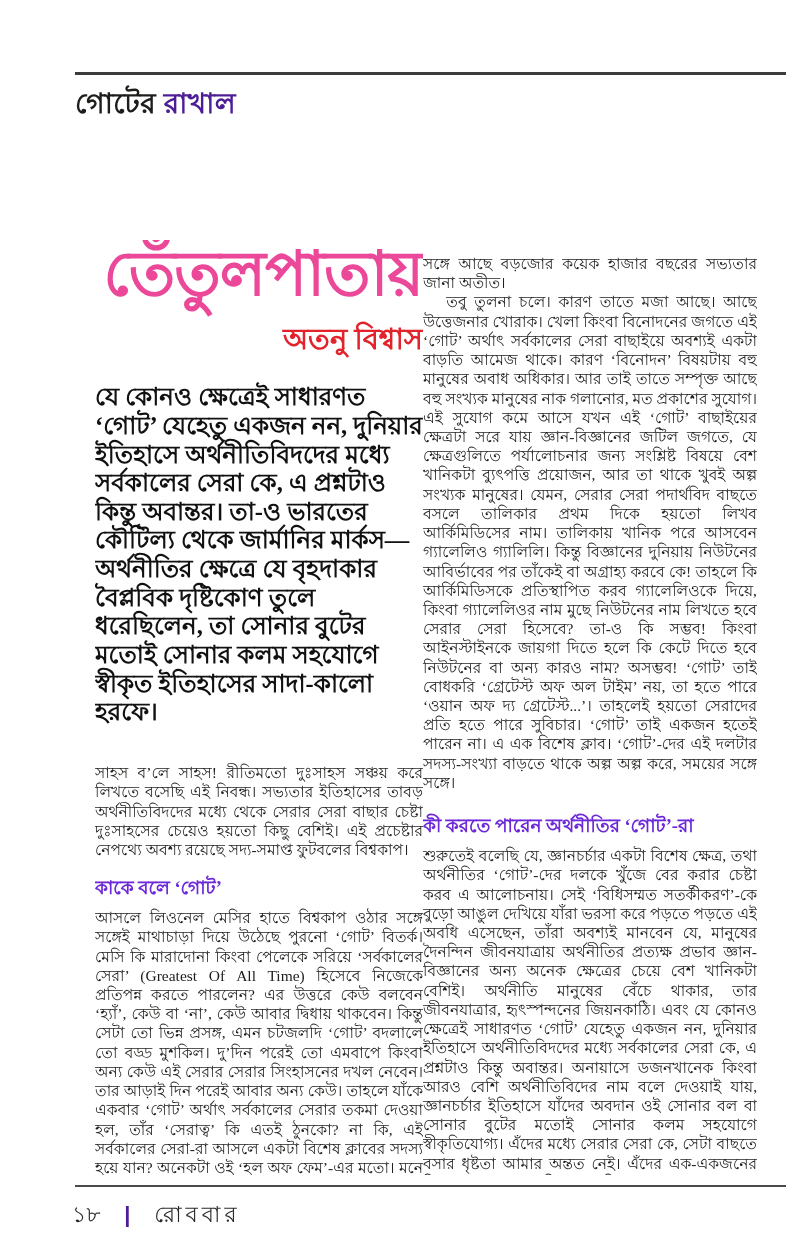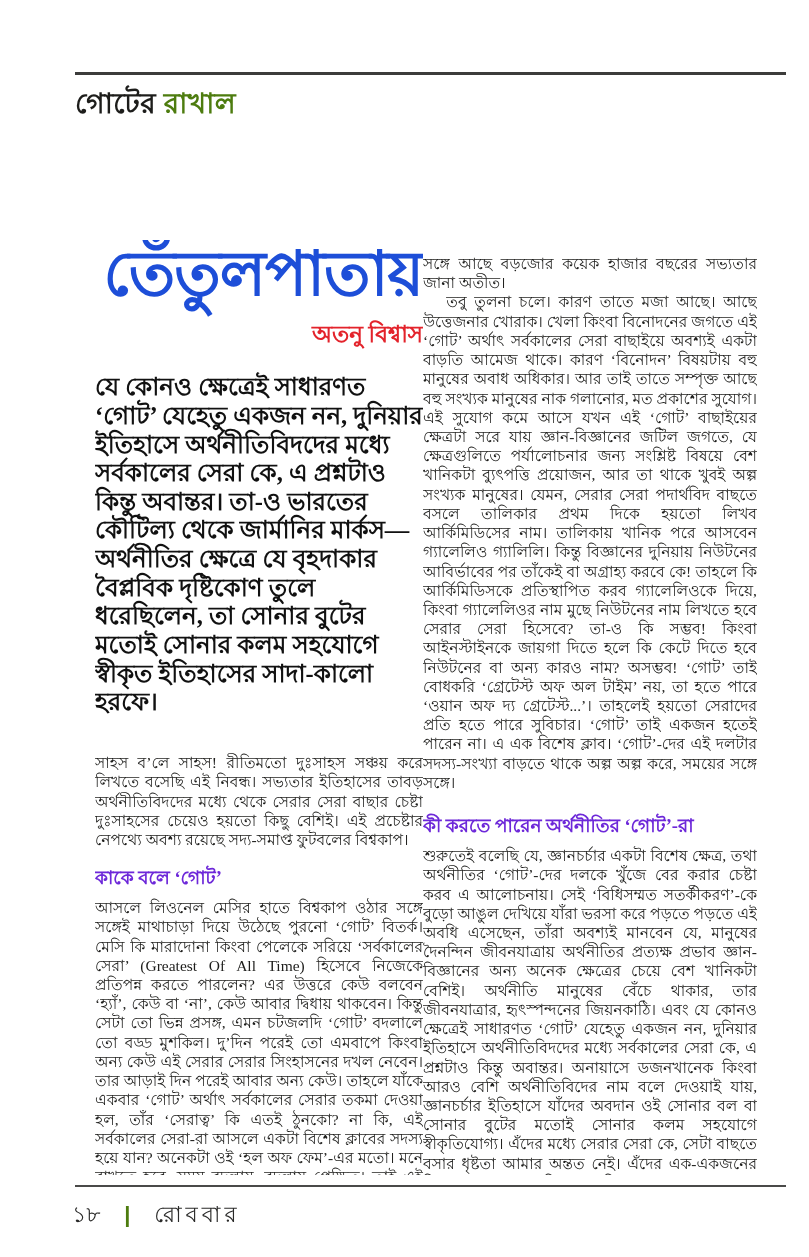--- a/index.html
+++ b/index.html
@@ -25,48 +25,48 @@
     background: #3c3c3b;
   }
   .kicker {
     position: absolute;
     top: 82px; left: 75px;
     font-size: 28px;
     font-weight: bold;
     letter-spacing: 0.5px;
     white-space: nowrap;
   }
-  .red { color: #4d7c0f; }
+  .red { color: #4c1d95; }
 
   
   .content {
     position: absolute;
     top: 240px; left: 95px;
     width: 692px; height: 935px;
     display: flex;
   }
   .col { overflow: hidden; }
   .col-left  { width: 328px; }
   .col-right { width: 334px; padding-top: 14px; }
 
   .title {
     margin: 0;
     text-align: right;
     font-size: 62px;
     line-height: 1.1;
     font-weight: bold;
-    color: #1d4ed8;
+    color: #ec4899;
     letter-spacing: -1px;
   }
   .title .t-line { display: block; }
 
   .author {
     margin-top: 8px;
     text-align: right;
-    font-size: 23px;
+    font-size: 29px;
     font-weight: bold;
     color: #e3232b;
   }
 
   .lede {
     margin-top: 18px;
     font-size: 24.5px;
     line-height: 1.17;
     font-weight: bold;
     text-align: left;

